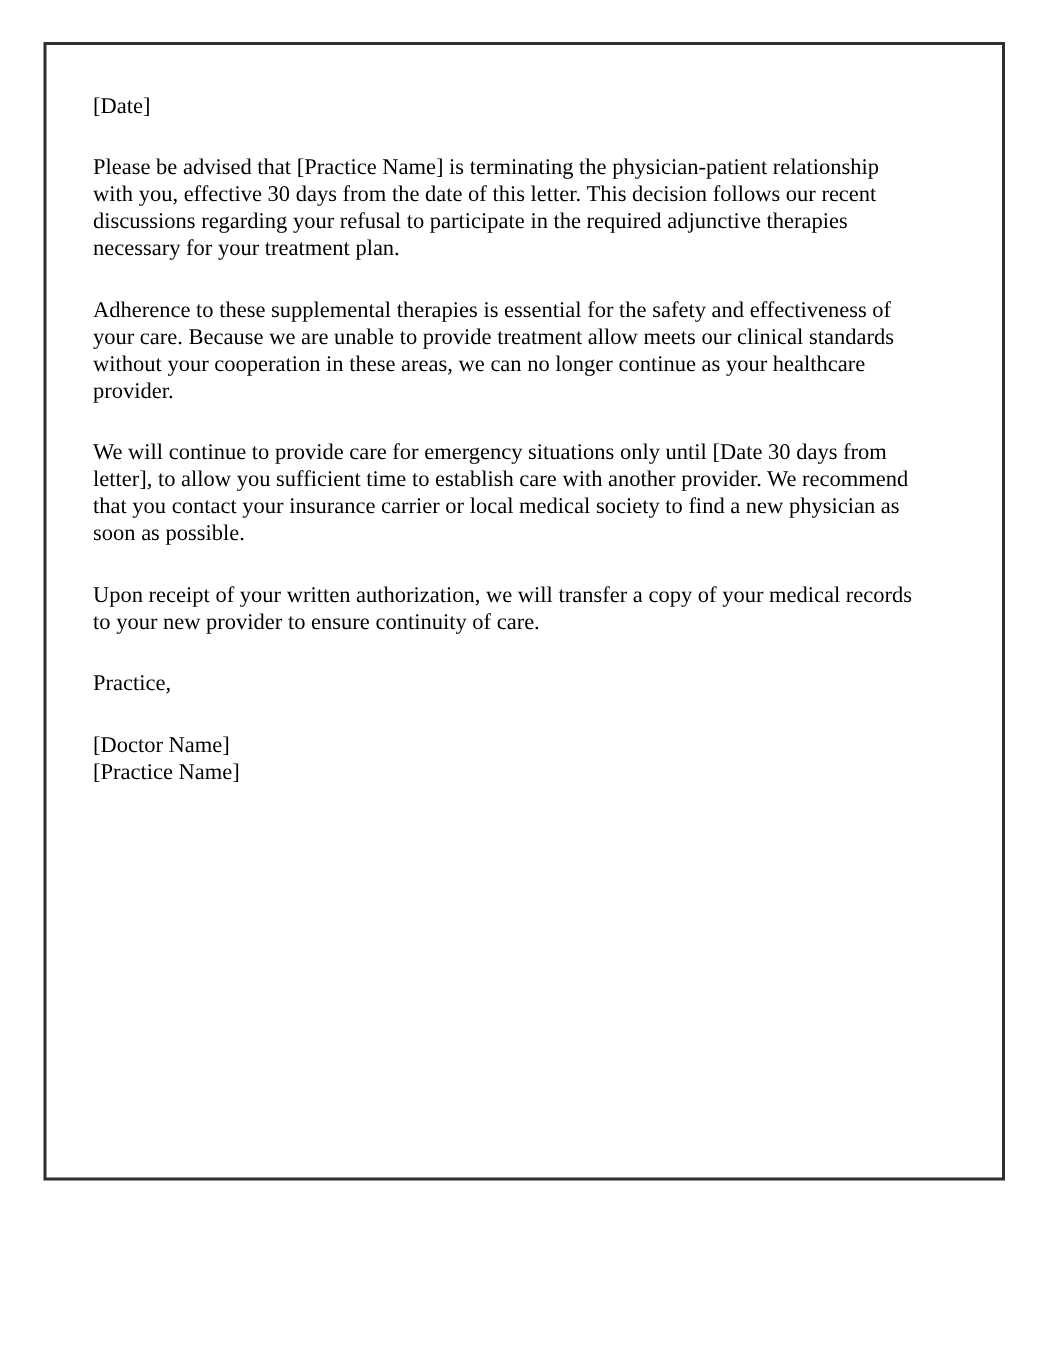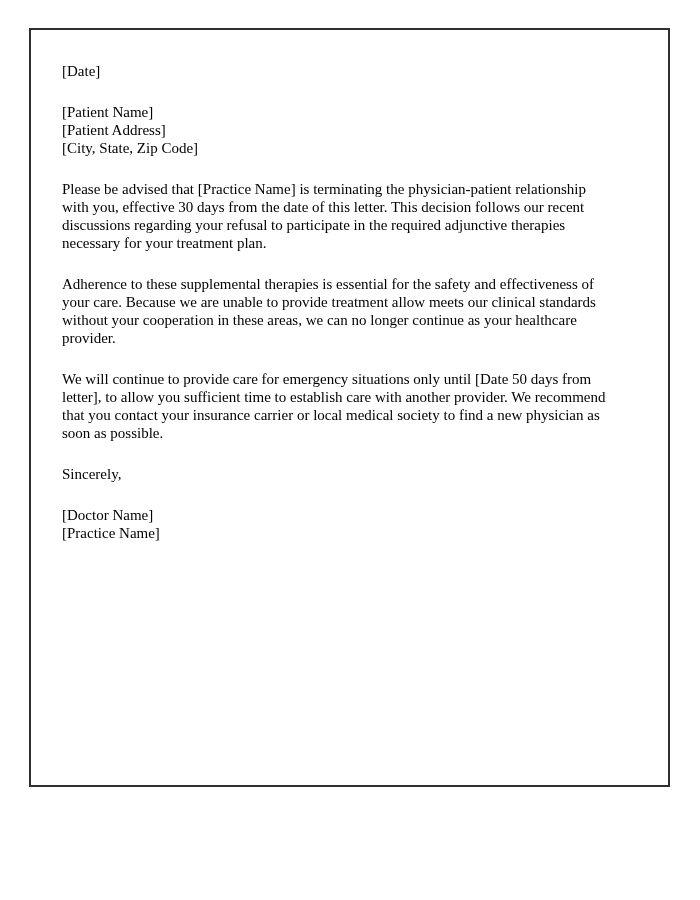--- a/index.html
+++ b/index.html
@@ -34,32 +34,31 @@
     margin: 0 0 15px 0;
   }
   .letter-box .block:last-child { margin-bottom: 11px; }
 </style>
 </head>
 <body>
 
 <div class="page">
   <div class="letter-box">
     <p class="block">[Date]</p>
-    <p class="block">[Patient Name]
-[Patient Address]
-[City, State, Zip Code]</p>
     <p class="block">Please be advised that [Practice Name] is terminating the physician-patient relationship
 with you, effective 30 days from the date of this letter. This decision follows our recent
 discussions regarding your refusal to participate in the required adjunctive therapies
 necessary for your treatment plan.</p>
     <p class="block">Adherence to these supplemental therapies is essential for the safety and effectiveness of
 your care. Because we are unable to provide treatment allow meets our clinical standards
 without your cooperation in these areas, we can no longer continue as your healthcare
 provider.</p>
-    <p class="block">We will continue to provide care for emergency situations only until [Date 50 days from
+    <p class="block">We will continue to provide care for emergency situations only until [Date 30 days from
 letter], to allow you sufficient time to establish care with another provider. We recommend
 that you contact your insurance carrier or local medical society to find a new physician as
 soon as possible.</p>
-    <p class="block">Sincerely,</p>
+    <p class="block">Upon receipt of your written authorization, we will transfer a copy of your medical records
+to your new provider to ensure continuity of care.</p>
+    <p class="block">Practice,</p>
     <p class="block">[Doctor Name]
 [Practice Name]</p>
   </div>
 </div>
 
 </body></html>

